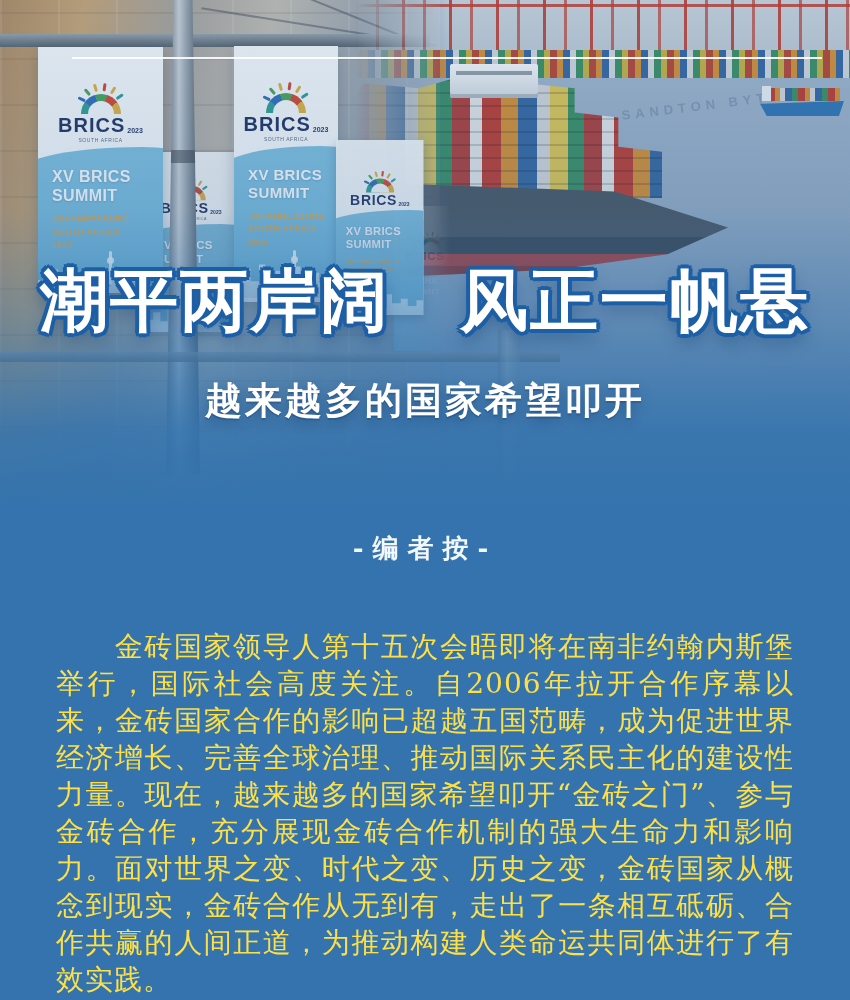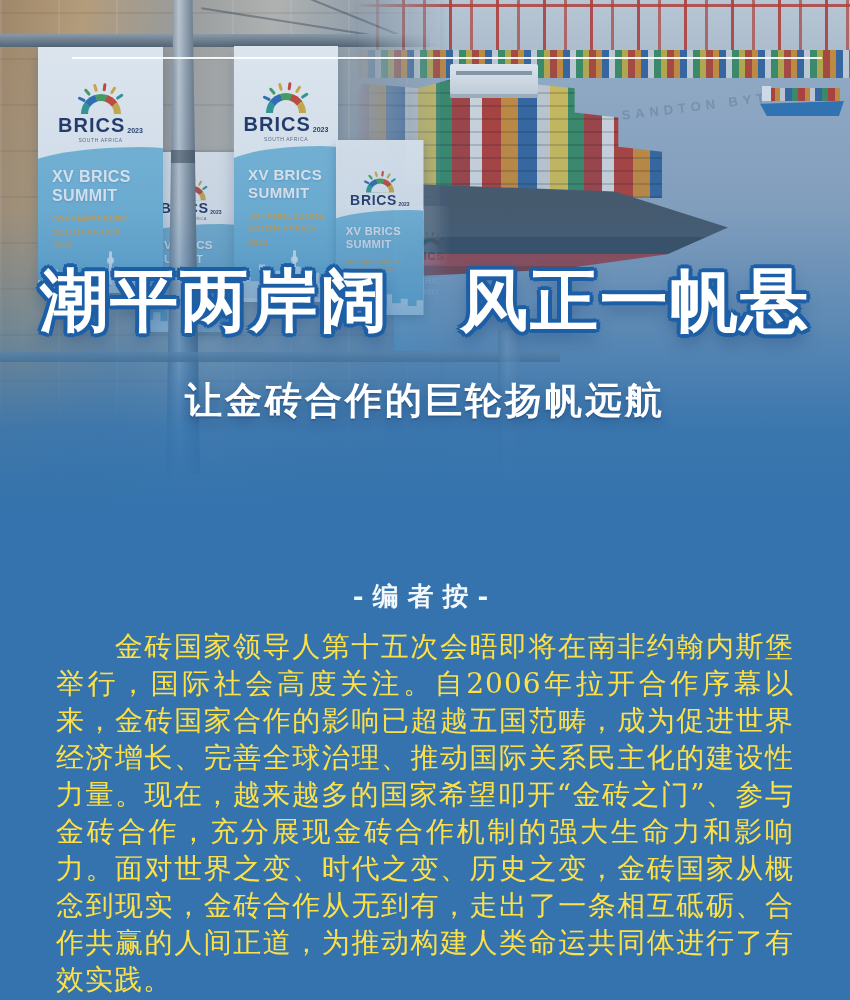--- a/index.html
+++ b/index.html
@@ -131,21 +131,21 @@
     font-size:68px;font-weight:900;letter-spacing:2px;line-height:1.1;
     font-family:"DejaVu Sans", sans-serif;
     text-shadow:-4px 0 0 #1d5fa6,4px 0 0 #1d5fa6,0 -4px 0 #1d5fa6,0 4px 0 #1d5fa6,
       -3px -3px 0 #1d5fa6,3px -3px 0 #1d5fa6,-3px 3px 0 #1d5fa6,3px 3px 0 #1d5fa6,
       0 9px 16px rgba(18,58,108,.5);}
   .subtitle{position:absolute;left:0;right:0;top:376px;text-align:center;color:#fff;
     font-size:37px;font-weight:900;letter-spacing:3px;
     font-family:"DejaVu Sans", sans-serif;
     text-shadow:0 2px 0 rgba(25,70,120,.35),0 5px 12px rgba(18,58,108,.45);}
   .note-label{position:absolute;left:0;right:0;top:531px;text-align:center;color:#f2f7fb;
-    font-size:26px;font-weight:600;letter-spacing:9px;font-family:"DejaVu Serif", serif;margin-top:48px;}
+    font-size:26px;font-weight:600;letter-spacing:9px;font-family:"DejaVu Serif", serif;}
   .body-text{position:absolute;left:56px;right:56px;top:600px;color:#fde047;
     font-size:28px;line-height:37px;letter-spacing:1px;text-align:justify;text-indent:2.1em;
     font-family:"DejaVu Serif", serif;}
 </style>
 </head>
 <body>
 
 <div class="page">
 
   <div class="photo">
@@ -331,17 +331,17 @@
     <div class="hbar hbar2"></div>
     <div class="vbar2"></div>
   </div>
 
   <div class="tint"></div>
   <div class="topline"></div>
 
   <div class="wm wm-left-cyan">BRICS</div>
 
   <div class="title">潮平两岸阔　风正一帆悬</div>
-  <div class="subtitle">让金砖合作的巨轮扬帆远航</div>
+  <div class="subtitle">越来越多的国家希望叩开</div>
   <div class="note-label">-编者按-</div>
   <p class="body-text">金砖国家领导人第十五次会晤即将在南非约翰内斯堡举行，国际社会高度关注。自2006年拉开合作序幕以来，金砖国家合作的影响已超越五国范畴，成为促进世界经济增长、完善全球治理、推动国际关系民主化的建设性力量。现在，越来越多的国家希望叩开“金砖之门”、参与金砖合作，充分展现金砖合作机制的强大生命力和影响力。面对世界之变、时代之变、历史之变，金砖国家从概念到现实，金砖合作从无到有，走出了一条相互砥砺、合作共赢的人间正道，为推动构建人类命运共同体进行了有效实践。</p>
 
 </div>
 
 </body></html>

